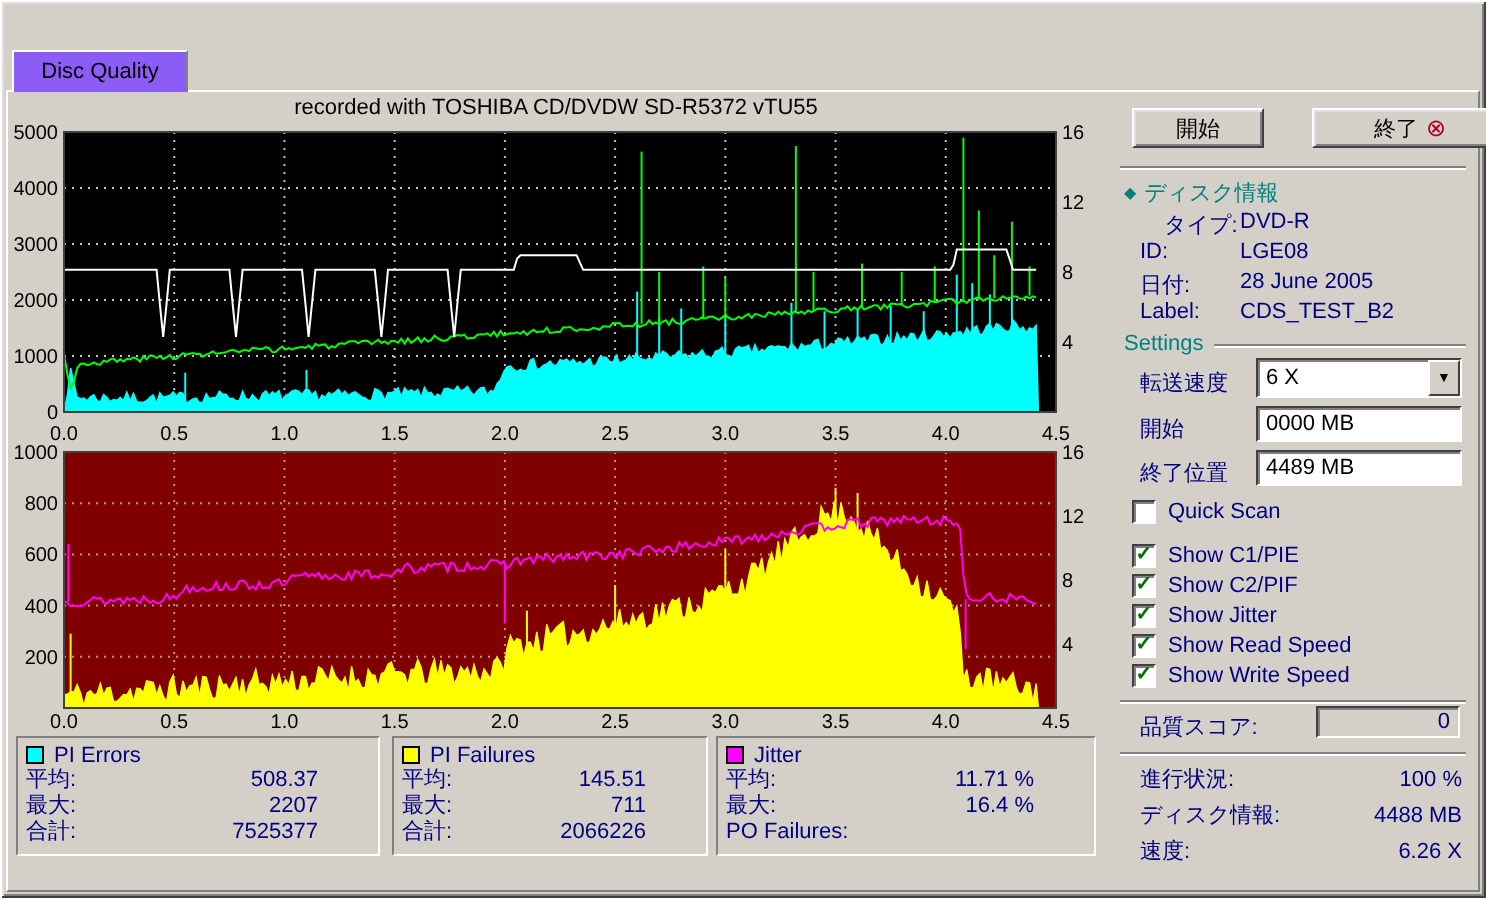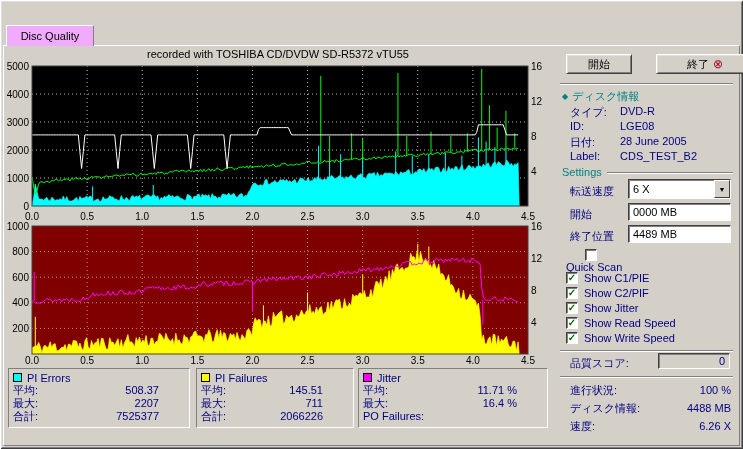--- a/index.html
+++ b/index.html
@@ -21,21 +21,21 @@
     width:14px;height:14px;margin-left:2px;padding:0;font-size:9px;line-height:12px;
     background:#D4D0C8;border:1px solid;border-color:#fff #404040 #404040 #fff;
     display:flex;align-items:center;justify-content:center;cursor:default;
     font-family:"Liberation Sans",sans-serif;
   }
   .tbb.green{color:#007000;}
   .tbb.close{background:#C03030;color:#fff;font-weight:bold;}
   .tb-gap{width:74px;}
   .tab{
     position:absolute;left:6px;top:25px;width:88px;height:21px;z-index:3;
-    background:#f0abfc;border:1px solid;border-color:#fff #808080 #D4D0C8 #fff;
+    background:#8b5cf6;border:1px solid;border-color:#fff #808080 #D4D0C8 #fff;
     border-bottom:none;text-align:center;line-height:20px;color:#000;
   }
   .tabpage{
     position:absolute;left:3px;top:45px;width:737px;height:401px;
     background:#D4D0C8;border:1px solid;border-color:#fff #808080 #808080 #fff;
   }
   .chart-title{position:absolute;left:0;top:2px;width:548px;text-align:center;color:#000;}
   .chartsvg{position:absolute;left:0;}
   svg text{font-family:"Liberation Sans",sans-serif;font-size:10px;}
   
@@ -284,21 +284,21 @@
         <span class="exit-ico">⊗</span>
       </button>
 
       <div class="sep" style="top:37px;"></div>
 
       <div class="hdr teal" style="left:6px;top:43px;">
         <span class="ico">◆</span>
         <span>ディスク情報</span>
       </div>
 
-      <span class="slabel" style="left:14px;top:59px;">タイプ:</span>
+      <span class="slabel" style="left:26px;top:59px;">タイプ:</span>
       <span class="svalue" style="left:64px;top:59px;">DVD-R</span>
       <span class="slabel" style="left:14px;top:74px;">ID:</span>
       <span class="svalue" style="left:64px;top:74px;">LGE08</span>
       <span class="slabel" style="left:14px;top:89px;">日付:</span>
       <span class="svalue" style="left:64px;top:89px;">28 June 2005</span>
       <span class="slabel" style="left:14px;top:104px;">Label:</span>
       <span class="svalue" style="left:64px;top:104px;">CDS_TEST_B2</span>
 
       <div class="hdr teal" style="left:6px;right:4px;top:120px;">
         <span>Settings</span>
@@ -314,21 +314,21 @@
       <span class="slabel" style="left:14px;top:161px;">開始</span>
       <div class="tfield" style="left:72px;top:157px;width:103px;height:18px;">
         <span>0000 MB</span>
       </div>
 
       <span class="slabel" style="left:14px;top:183px;">終了位置</span>
       <div class="tfield" style="left:72px;top:179px;width:103px;height:18px;">
         <span>4489 MB</span>
       </div>
 
-      <div class="cbrow" style="top:203px;flex-direction:column;">
+      <div class="cbrow" style="top:203px;">
         <span class="cbox"></span>
         <span class="navy">Quick Scan</span>
       </div>
       <div class="cbrow" style="top:225px;">
         <span class="cbox">✓</span>
         <span class="navy">Show C1/PIE</span>
       </div>
       <div class="cbrow" style="top:240px;">
         <span class="cbox">✓</span>
         <span class="navy">Show C2/PIF</span>

